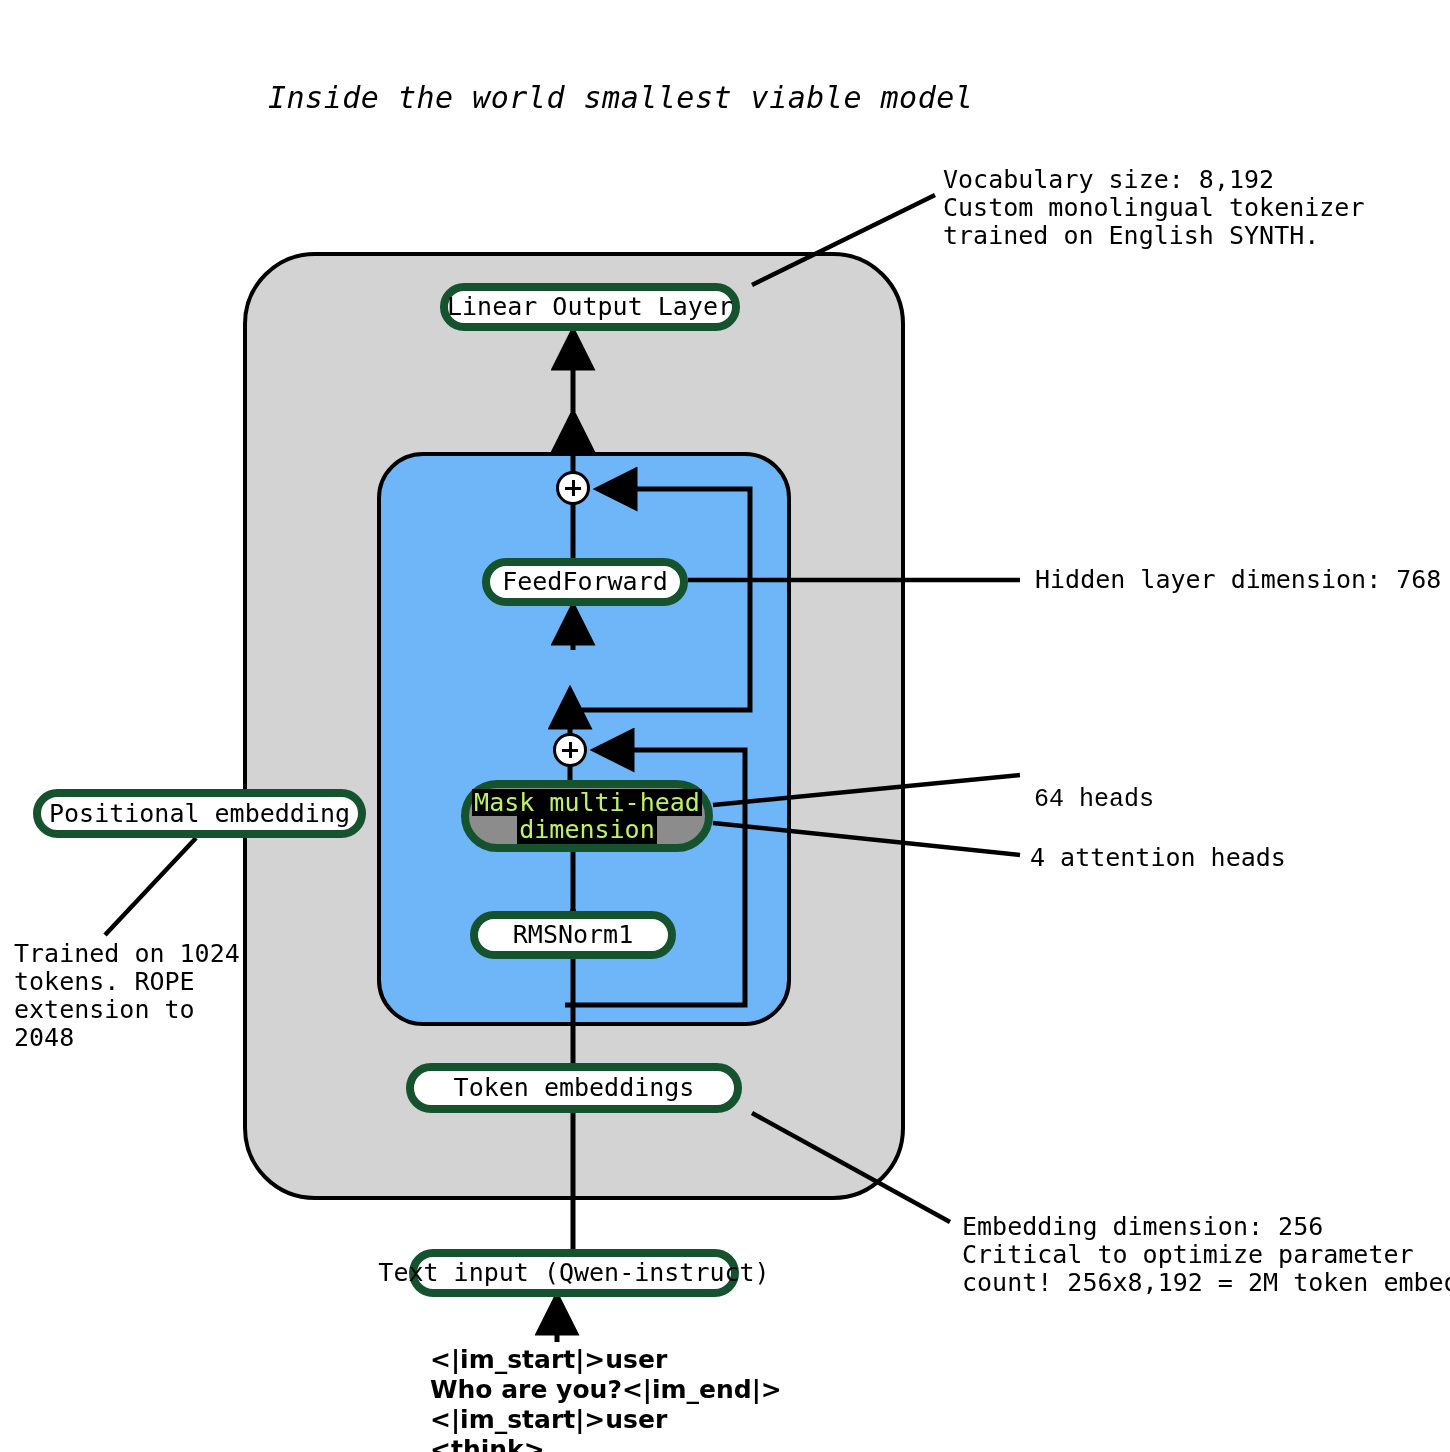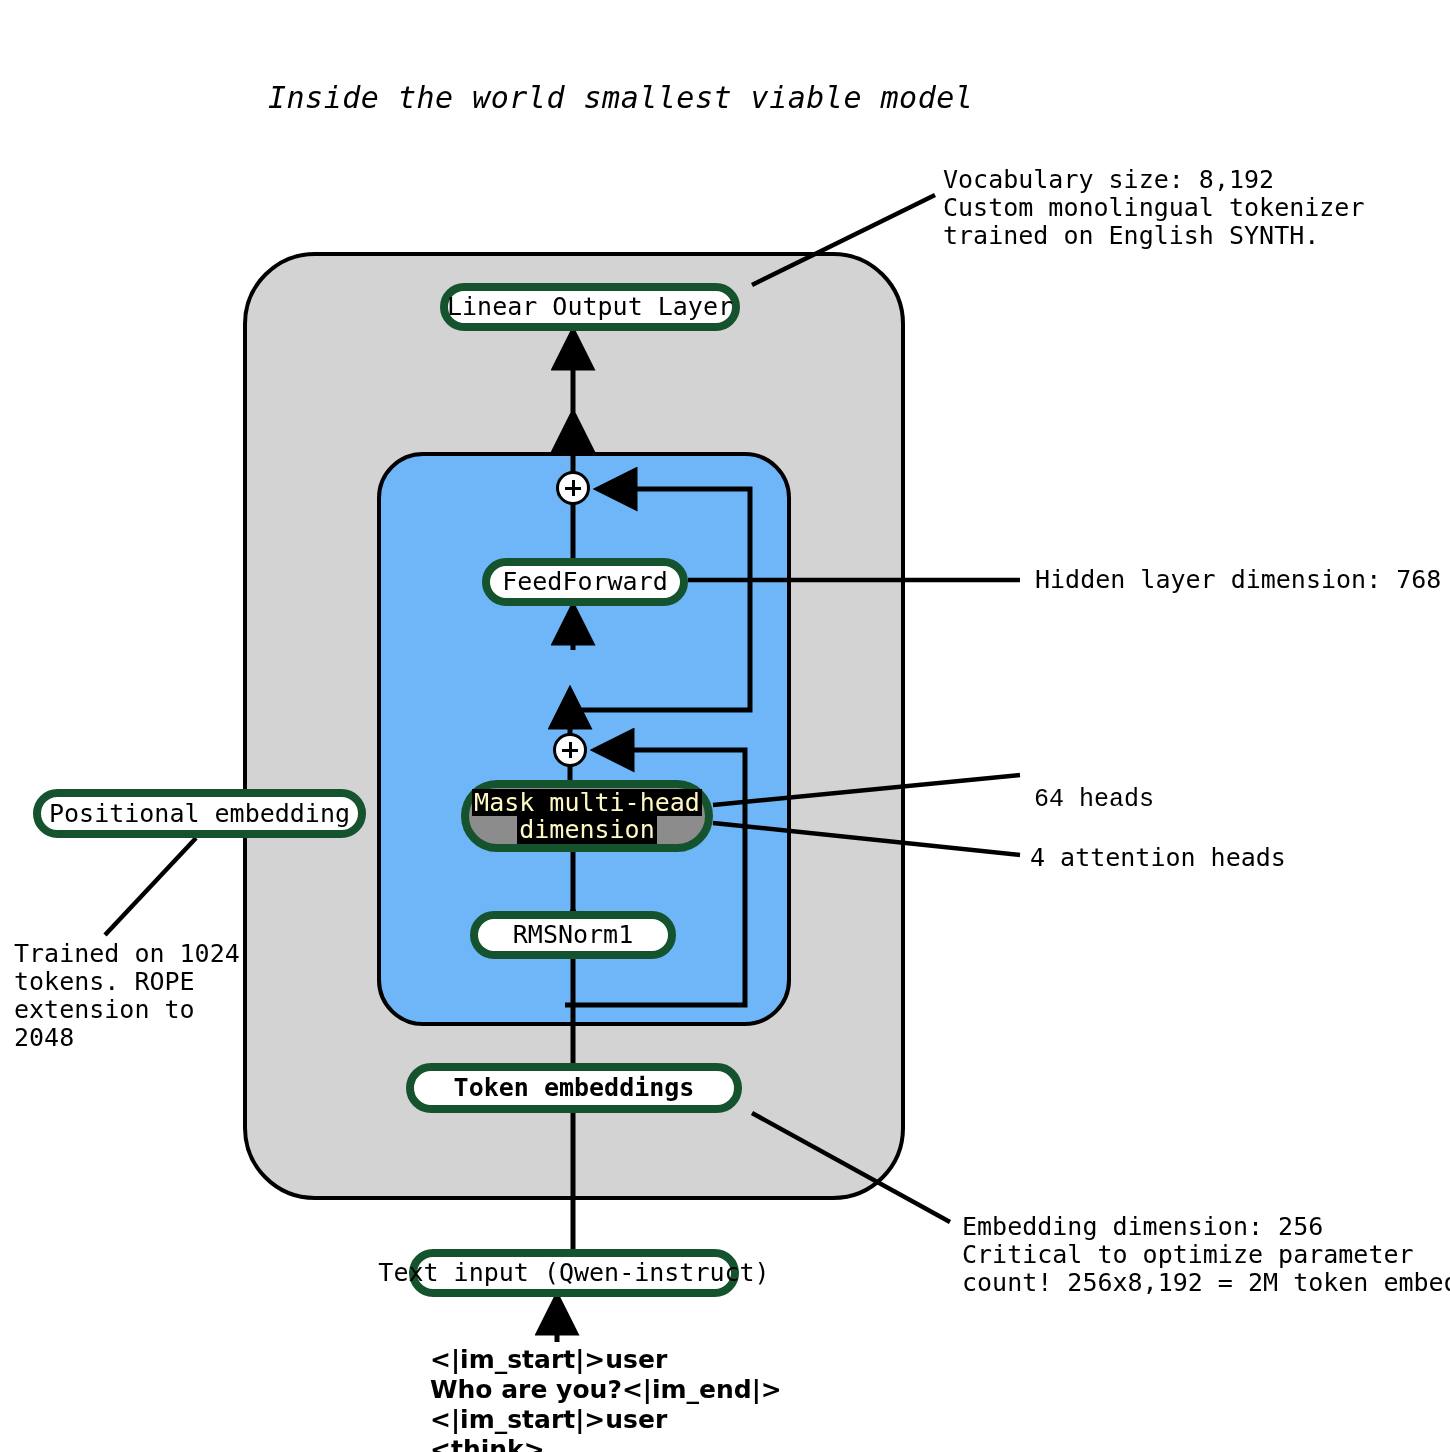--- a/index.html
+++ b/index.html
@@ -18,21 +18,21 @@
   .container-gray{position:absolute;left:243px;top:252px;width:662px;height:948px;
                   background:#d3d3d3;border:4px solid #000;border-radius:72px;box-sizing:border-box;}
   .container-blue{position:absolute;left:377px;top:452px;width:414px;height:574px;
                   background:#6EB6F7;border:4px solid #000;border-radius:46px;box-sizing:border-box;}
 
   .pill{position:absolute;background:#fff;border:8px solid #14532d;border-radius:999px;
         box-sizing:border-box;display:flex;align-items:center;justify-content:center;
         font-size:25px;line-height:1.1;white-space:pre;text-align:center;}
 
   .pill.gray{background:#8c8c8c;}
-  .pill.gray .hl{background:#000;color:#fef9c3;padding:0 2px;display:inline-block;}
+  .pill.gray .hl{background:#000;color:#bef264;padding:0 2px;display:inline-block;}
 
   .plus{position:absolute;width:34px;height:34px;border:3px solid #000;border-radius:50%;
         background:#fff;box-sizing:border-box;}
   .plus:before,.plus:after{content:"";position:absolute;background:#000;}
   .plus:before{left:6px;top:13px;width:16px;height:3px;}
   .plus:after{top:6px;left:13px;height:16px;width:3px;}
 
   .note{position:absolute;font-size:25px;line-height:1.12;white-space:pre;}
 
   .chat{position:absolute;left:430px;top:1345px;font-size:25px;line-height:1.2;
@@ -113,21 +113,21 @@
 
   <div class="pill gray" style="left:461px;top:780px;width:252px;height:72px;flex-direction:column;color:#fff;">
     <span class="hl">Mask multi-head</span>
     <span class="hl">dimension</span>
   </div>
 
   <div class="pill" style="left:470px;top:911px;width:206px;height:48px;">
     <span>RMSNorm1</span>
   </div>
 
-  <div class="pill" style="left:406px;top:1063px;width:336px;height:50px;font-weight:bold;">
+  <div class="pill" style="left:406px;top:1063px;width:336px;height:50px;">
     <span>Token embeddings</span>
   </div>
 
   <div class="pill" style="left:33px;top:789px;width:333px;height:49px;align-items:center;">
     <span>Positional embedding</span>
   </div>
 
   <div class="pill" style="left:409px;top:1249px;width:330px;height:48px;">
     <span>Text input (Qwen-instruct)</span>
   </div>

